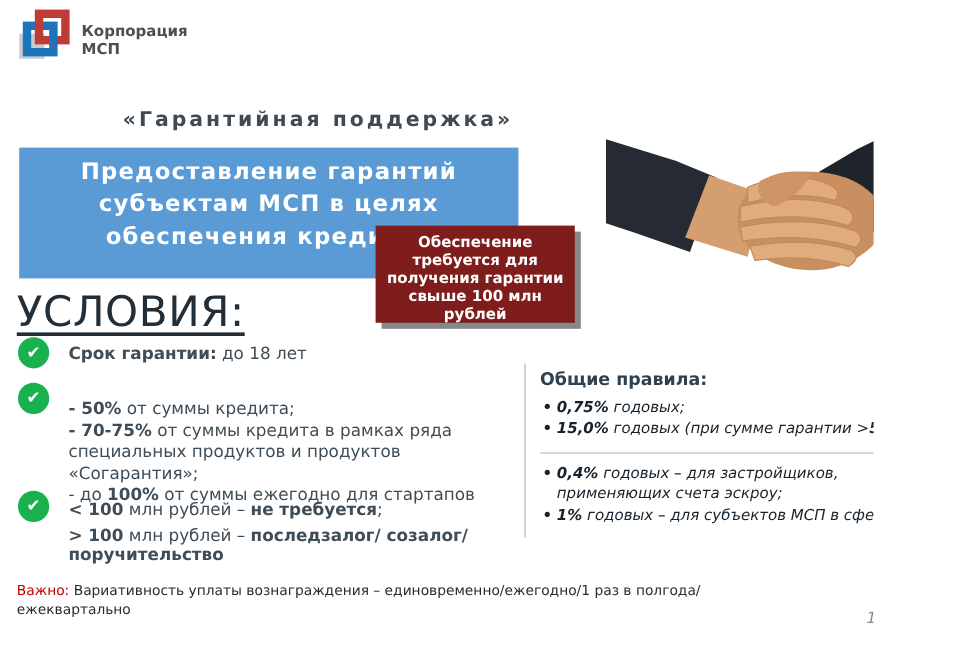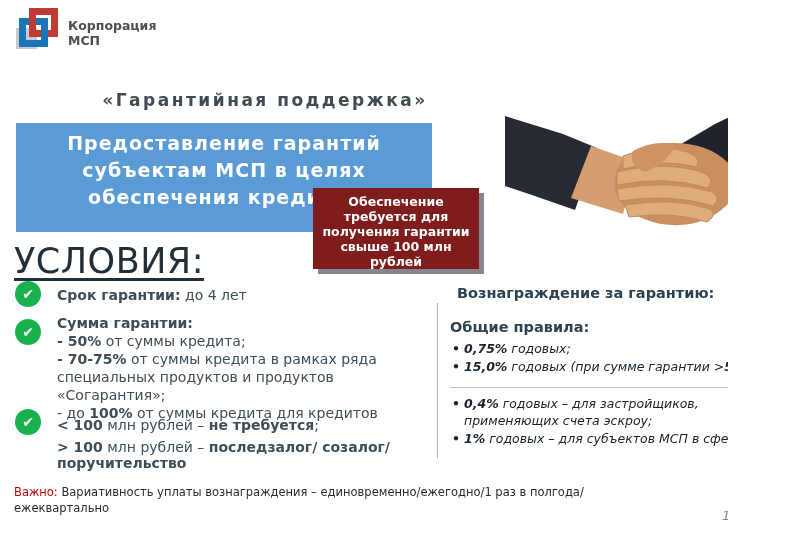--- a/index.html
+++ b/index.html
@@ -42,21 +42,21 @@
   .row2{top:314px;width:350px;line-height:18px;}
   .row3{top:413px;width:360px;line-height:16.5px;}
   .row3 .l2{margin-top:4px;}
   .row3 .l3{margin-top:5px;}
   b{font-weight:bold;}
 
   
   .reward-heading{position:absolute;top:285px;left:457px;font-size:14.5px;font-weight:bold;color:#2e4150;}
   .reward-block{position:absolute;top:303px;left:437px;width:353px;border-left:1px solid #a9b3ba;
                 padding:4px 0 10px 12px;box-sizing:border-box;}
-  .reward-sub{font-size:14.5px;font-weight:bold;color:#2e4150;margin:12px 0 5px;}
+  .reward-sub{font-size:14.5px;font-weight:bold;color:#2e4150;margin:2px 0 5px;}
   ul.bullets{list-style:none;margin:0;padding:0;font-style:italic;font-size:12.5px;
              color:#17222b;line-height:17px;}
   ul.bullets li{padding-left:14px;position:relative;margin-bottom:1px;}
   ul.bullets li::before{content:"\2022";position:absolute;left:2px;font-style:normal;font-weight:bold;}
   .nowrap{white-space:nowrap;}
   .divider{border-top:1px solid #b6c0c8;width:330px;margin:12px 0 7px;}
 
   
   .footer{position:absolute;top:484px;left:14px;width:655px;font-size:11.5px;line-height:16px;color:#2b2b2b;}
   .footer .important{color:#C00000;}
@@ -104,42 +104,41 @@
       <path d="M112 101 Q166 91 207 104 Q217 110 208 118 Q166 105 114 113 Z"></path>
       <path d="M120 117 Q170 109 205 121 Q213 127 202 134 Q168 123 124 129 Z"></path>
     </g>
     <path d="M128 63 Q150 51 171 57 Q161 76 140 84 Q123 78 128 63 Z" fill="#cf9466"></path>
   </svg>
 
   <div class="cond-heading">УСЛОВИЯ:</div>
 
   <div class="check check1">✔</div>
   <div class="row row1">
-    <b>Срок гарантии:</b><span> до 4 лет</span>
+    <b>Срок гарантии:</b><span> до 18 лет</span>
   </div>
 
   <div class="check check2">✔</div>
   <div class="row row2">
-    <b>Сумма гарантии:</b><br>
+    <br>
     <b>- 50%</b><span> от суммы кредита;</span><br>
     <b>- 70-75%</b><span> от суммы кредита в рамках ряда специальных продуктов и продуктов «Согарантия»;</span><br>
-    <span>- до </span><b>100%</b><span> от суммы кредита для кредитов</span>
+    <span>- до </span><b>100%</b><span> от суммы ежегодно для стартапов</span>
   </div>
 
   <div class="check check3">✔</div>
   <div class="row row3">
     <div class="l2">
       <b>&lt; 100</b><span> млн рублей – </span><b>не требуется</b><span>;</span>
     </div>
     <div class="l3">
       <b>&gt; 100</b><span> млн рублей – </span><b>последзалог/ созалог/ поручительство</b>
     </div>
   </div>
 
-  <div class="reward-heading">Вознаграждение за гарантию:</div>
   <div class="reward-block">
     <div class="reward-sub">Общие правила:</div>
     <ul class="bullets">
       <li><b>0,75%</b><span> годовых;</span></li>
       <li class="nowrap"><b>15,0%</b><span> годовых (при сумме гарантии &gt;</span><b>500</b><span> млн рублей)</span></li>
     </ul>
     <div class="divider"></div>
     <ul class="bullets">
       <li><b>0,4%</b><span> годовых – для застройщиков, применяющих счета эскроу;</span></li>
       <li class="nowrap"><b>1%</b><span> годовых – для субъектов МСП в сфере торговли</span></li>

